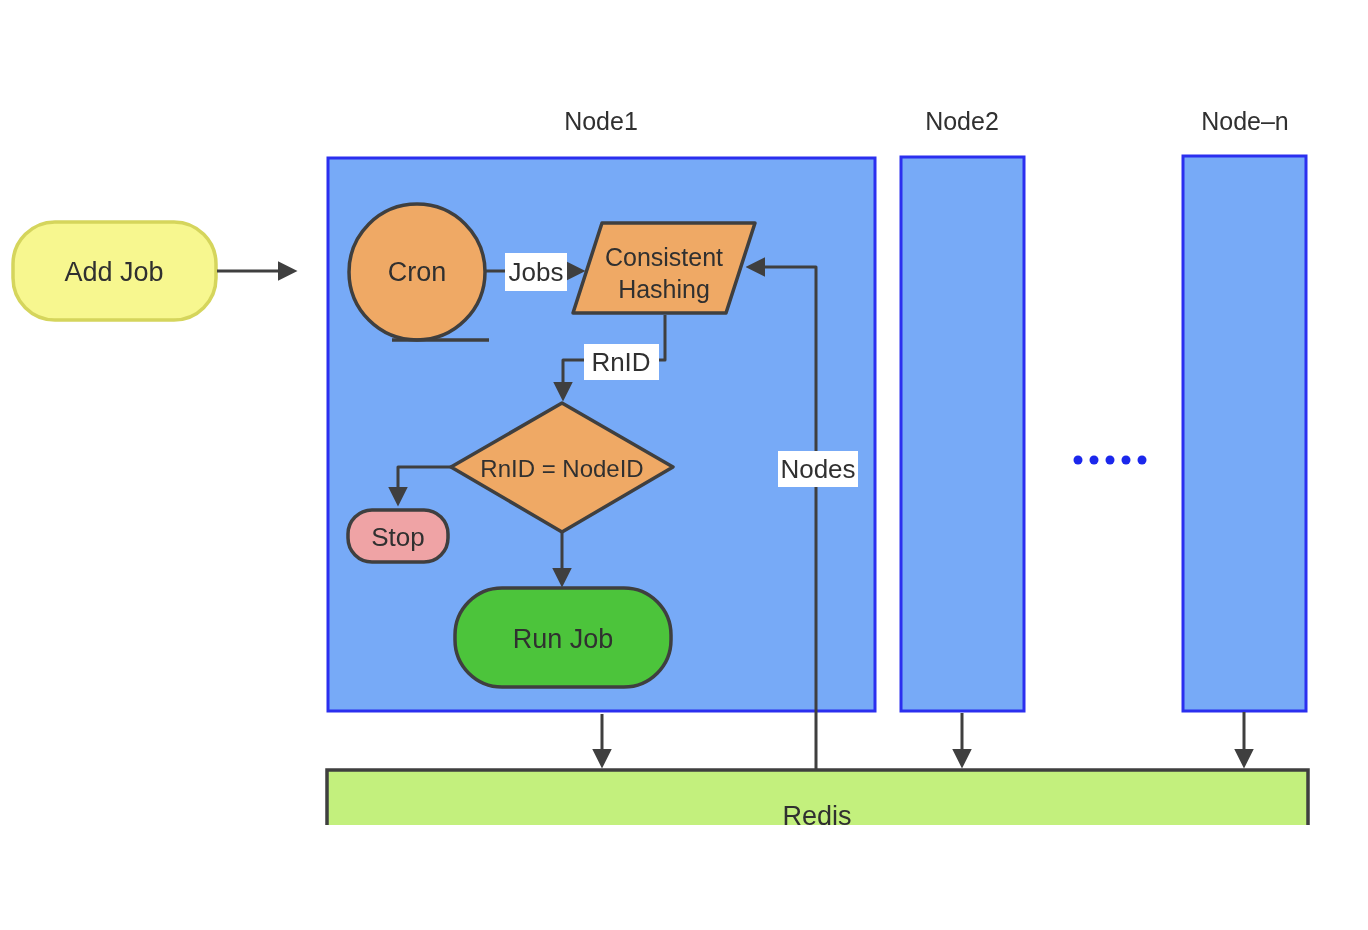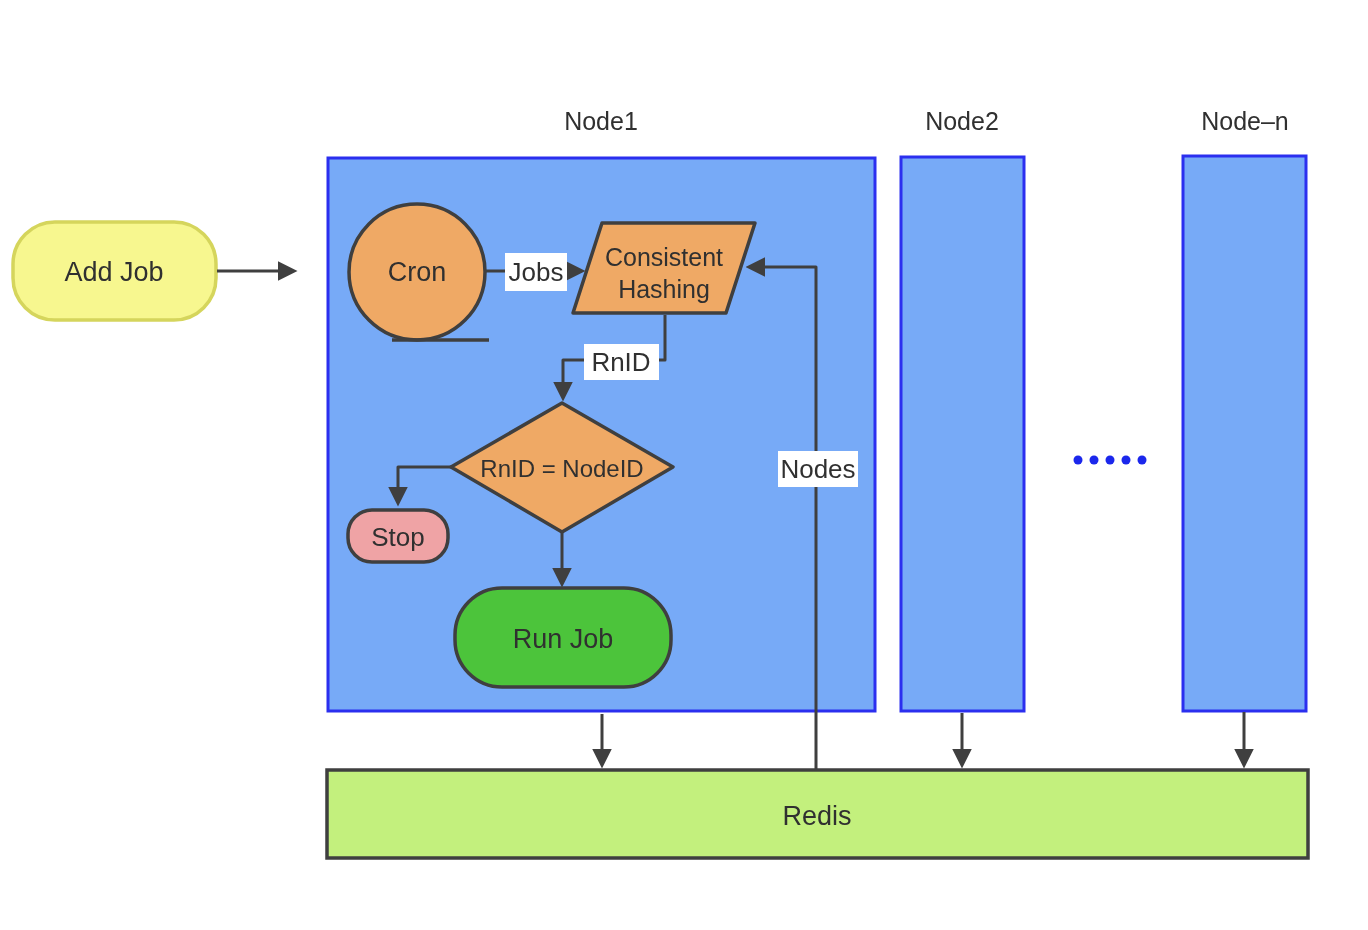--- a/index.html
+++ b/index.html
@@ -1,18 +1,18 @@
 <!DOCTYPE html>
 <html><head>
 <meta charset="utf-8">
 <style>
   html,body{margin:0;padding:0;background:#ffffff;}
   .canvas{
     position:relative;
-    width:1368px;height:930px;
+    width:1368px;height:825px;
     background:#ffffff;
     font-family:"Liberation Sans", sans-serif;
     overflow:hidden;
   }
   svg{display:block;}
   text{
     font-family:"Liberation Sans", sans-serif;
     fill:#303030;
   }
   .shape-label{font-size:27px;}

